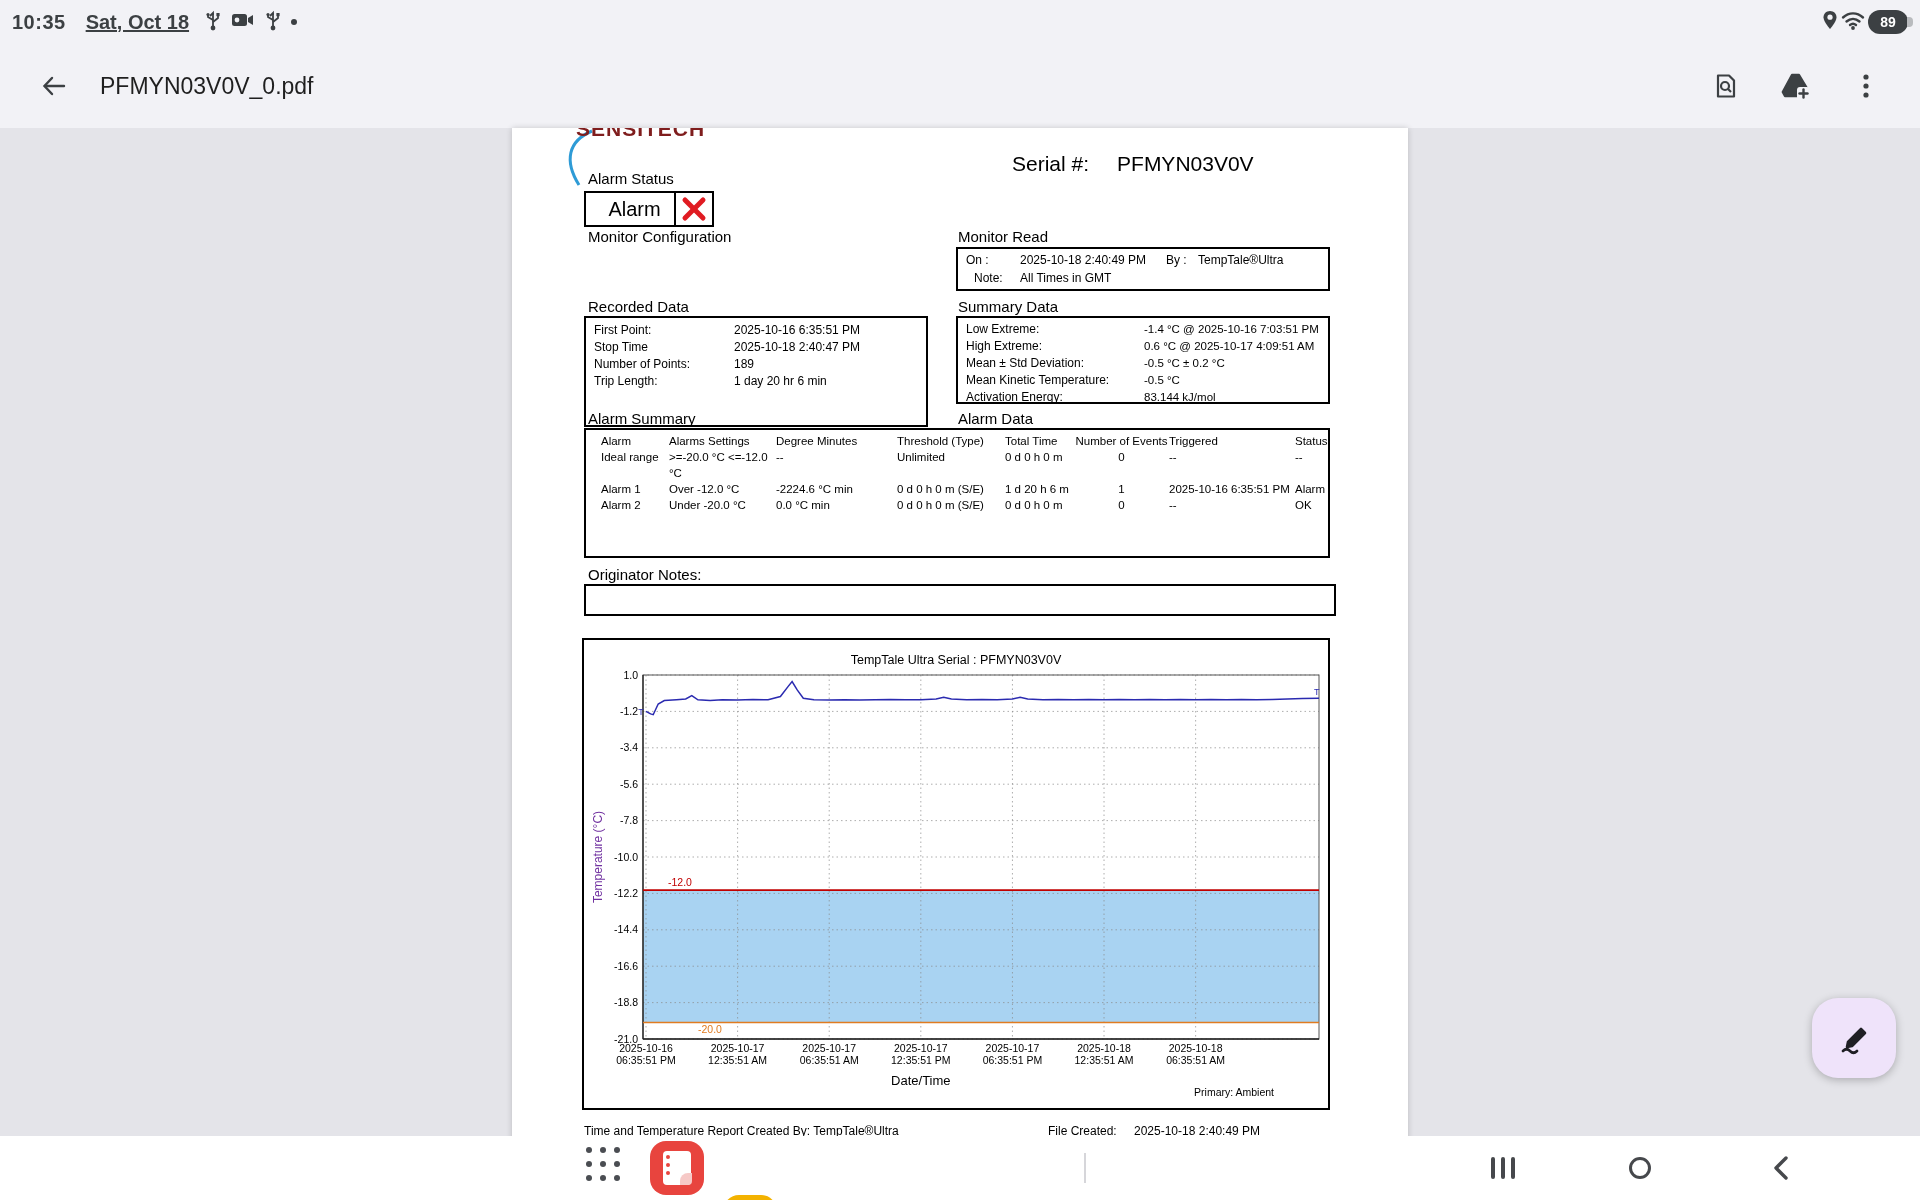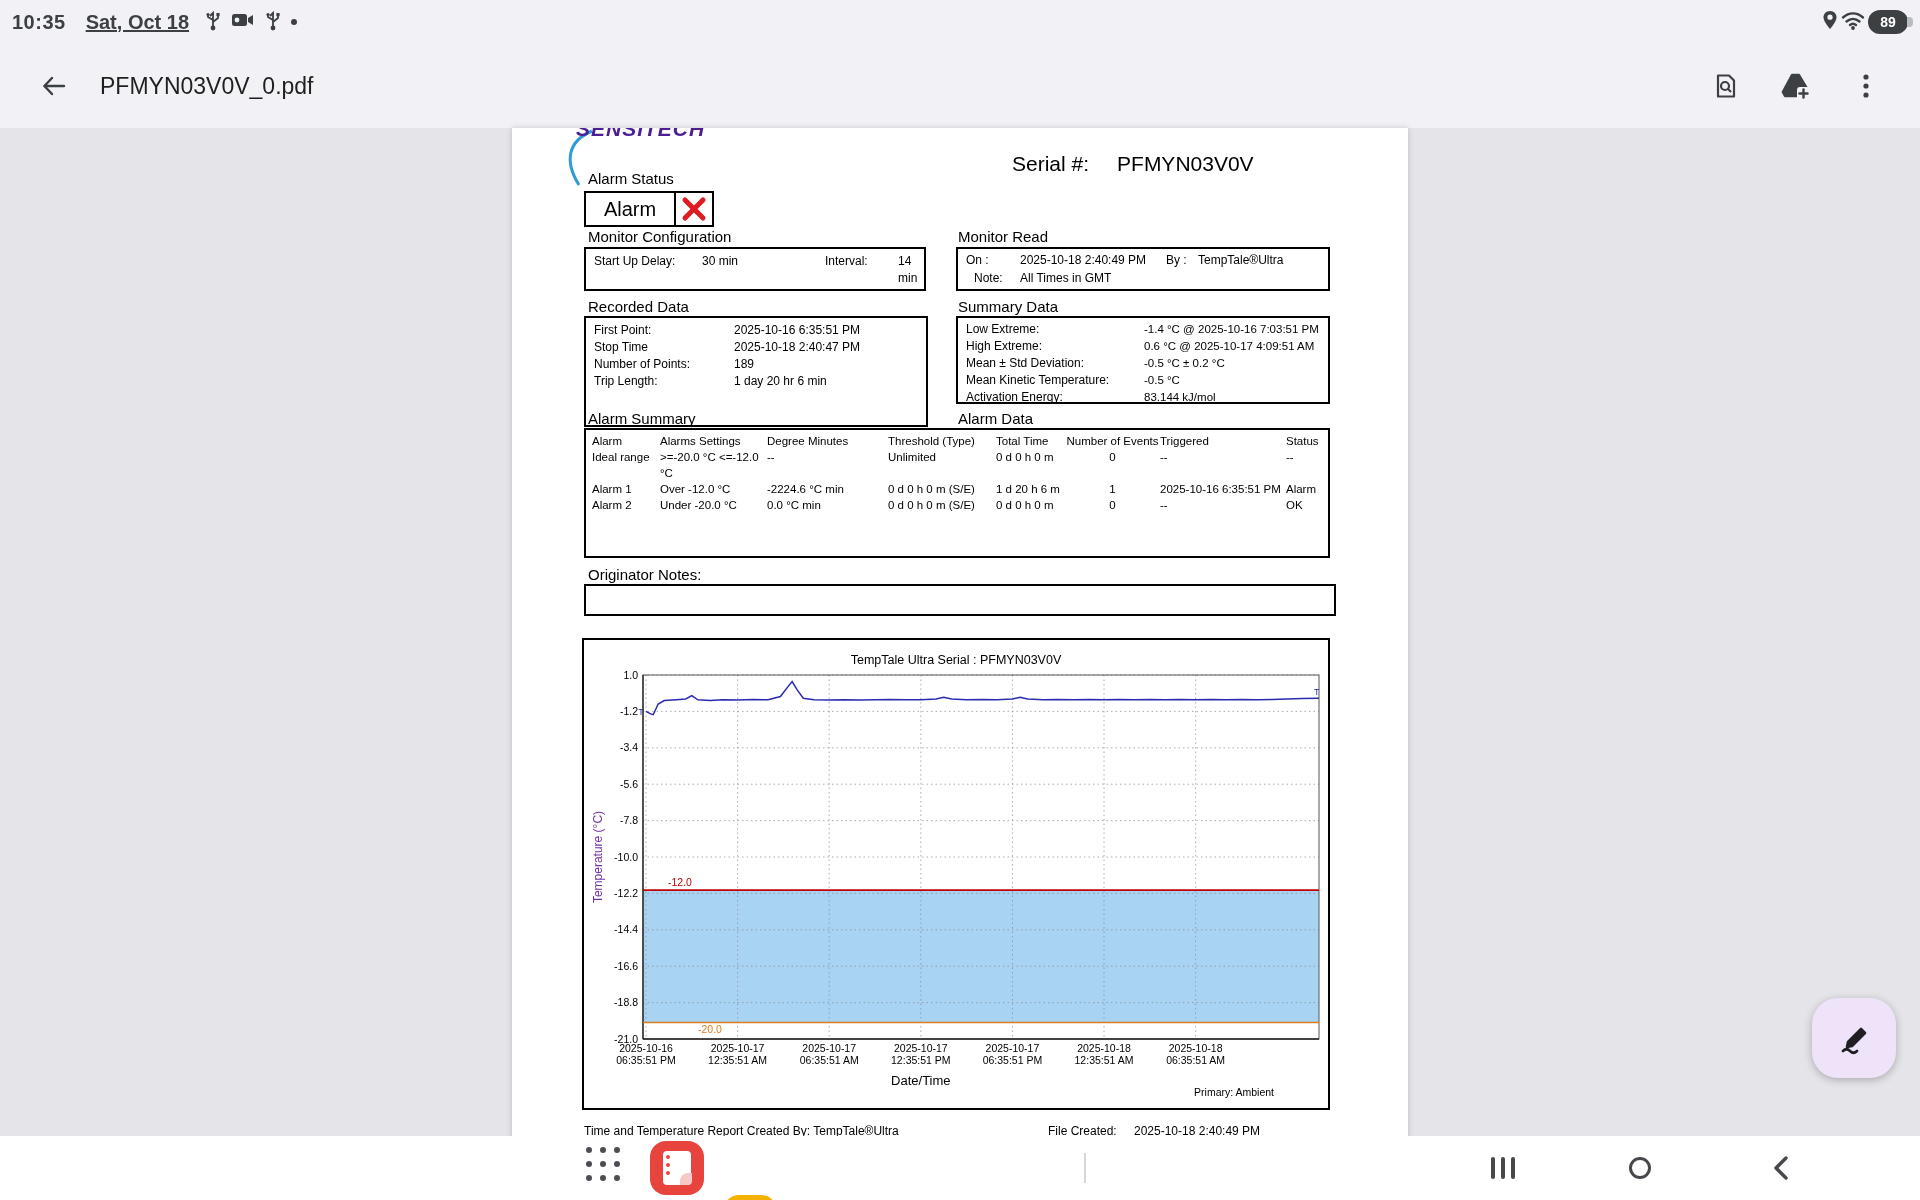--- a/index.html
+++ b/index.html
@@ -24,26 +24,26 @@
   .doc-title{font-size:23px;color:#1f1f1f;margin-left:22px;}
   .tb-right{margin-left:auto;display:flex;align-items:center;gap:22px;}
 
   
   .content{position:absolute;left:0;top:128px;width:1920px;height:1072px;background:#E4E4E9;}
   .page{position:absolute;left:512px;top:0;width:896px;height:1072px;background:#ffffff;
     box-shadow:0 0 6px rgba(0,0,0,.18);}
   .page *{color:#000;}
   .abs{position:absolute;}
   .sec-title{font-size:15px;}
-  .pdf-box{position:absolute;border:2px solid #000;background:#fff;}
+  .pdf-box{position:absolute;border:2px solid #000;background:#fff;padding-left:9px;}
   .small{font-size:12px;line-height:17px;}
   .kv-row{display:flex;}
   .logo-clip{position:absolute;left:64px;top:0;width:150px;height:13px;overflow:hidden;}
-  .logo-clip span{display:block;margin-top:-11px;font-size:21px;font-weight:bold;font-style:italic;
-    color:#4c1d95;letter-spacing:1px;}
+  .logo-clip span{display:block;margin-top:-11px;font-size:21px;font-weight:bold;
+    color:#7f1d1d;letter-spacing:1px;}
   .serial{font-size:21px;}
   .alarm-box{left:72px;top:63px;width:130px;height:36px;display:flex;}
   .alarm-box .alabel{flex:1;display:flex;align-items:center;justify-content:center;font-size:20px;}
   .alarm-box .xcell{width:38px;border-left:2px solid #000;display:flex;align-items:center;justify-content:center;}
   .tbl-row{display:grid;grid-template-columns:68px 107px 121px 108px 69px 95px 126px 1fr;
     font-size:11.5px;line-height:16px;padding-left:6px;}
   .tbl-row .c-center{text-align:center;}
   .footer-line{font-size:12px;color:#000;}
 
   
@@ -197,26 +197,20 @@
           <svg width="26" height="26" viewBox="0 0 26 26">
               <g stroke="#E01B22" stroke-width="5" stroke-linecap="round">
                 <path d="M4 4 L22 22"></path>
                 <path d="M22 4 L4 22"></path>
               </g>
             </svg>
         </span>
       </div>
 
       <div class="abs sec-title" style="left:76px;top:100px;">Monitor Configuration</div>
-      <div class="pdf-box small" style="left:72px;top:119px;width:342px;height:44px;">
-        <span class="abs" style="left:8px;top:4px;">Start Up Delay:</span>
-        <span class="abs" style="left:116px;top:4px;">30 min</span>
-        <span class="abs" style="left:239px;top:4px;">Interval:</span>
-        <span class="abs" style="left:312px;top:4px;">14 min</span>
-      </div>
 
       <div class="abs sec-title" style="left:446px;top:100px;">Monitor Read</div>
       <div class="pdf-box small" style="left:444px;top:119px;width:374px;height:44px;">
         <span class="abs" style="left:8px;top:3px;">On :</span>
         <span class="abs" style="left:62px;top:3px;">2025-10-18  2:40:49 PM</span>
         <span class="abs" style="left:208px;top:3px;">By :</span>
         <span class="abs" style="left:240px;top:3px;">TempTale®Ultra</span>
         <span class="abs" style="left:16px;top:21px;">Note:</span>
         <span class="abs" style="left:62px;top:21px;">All Times in GMT</span>
       </div>

